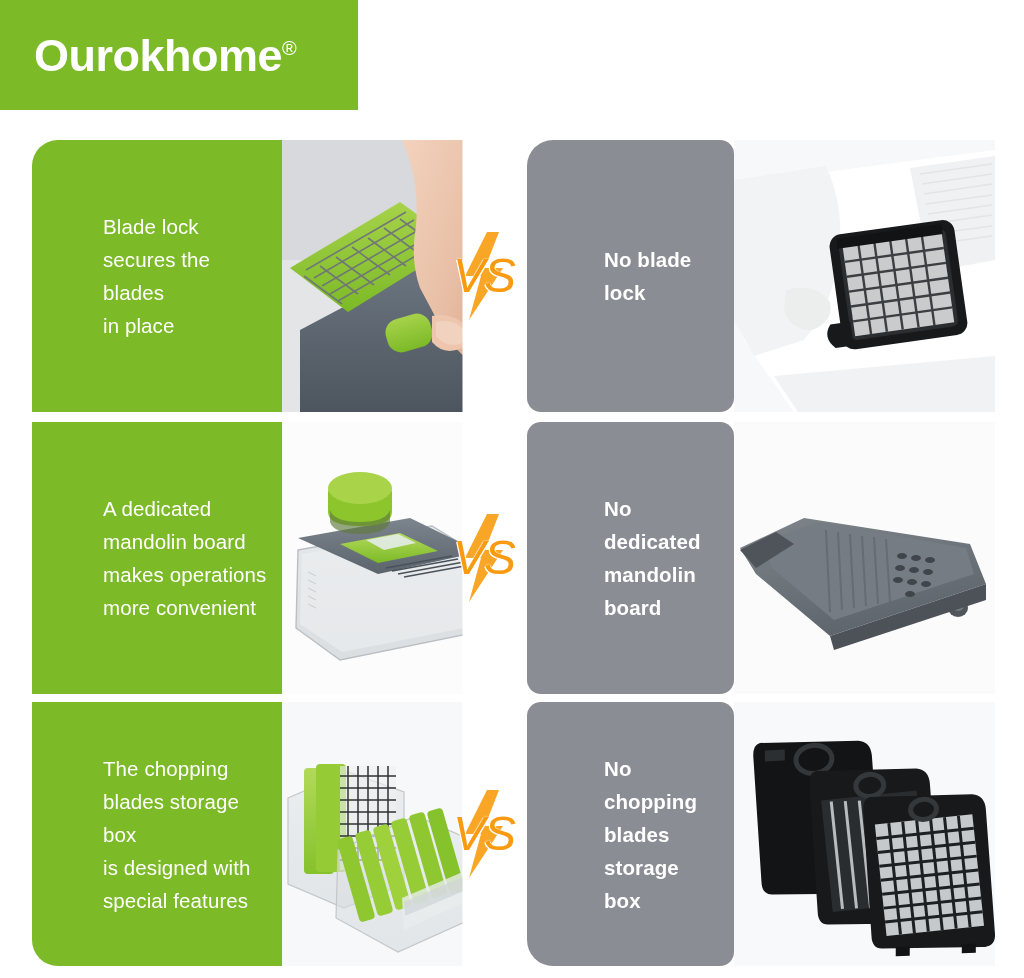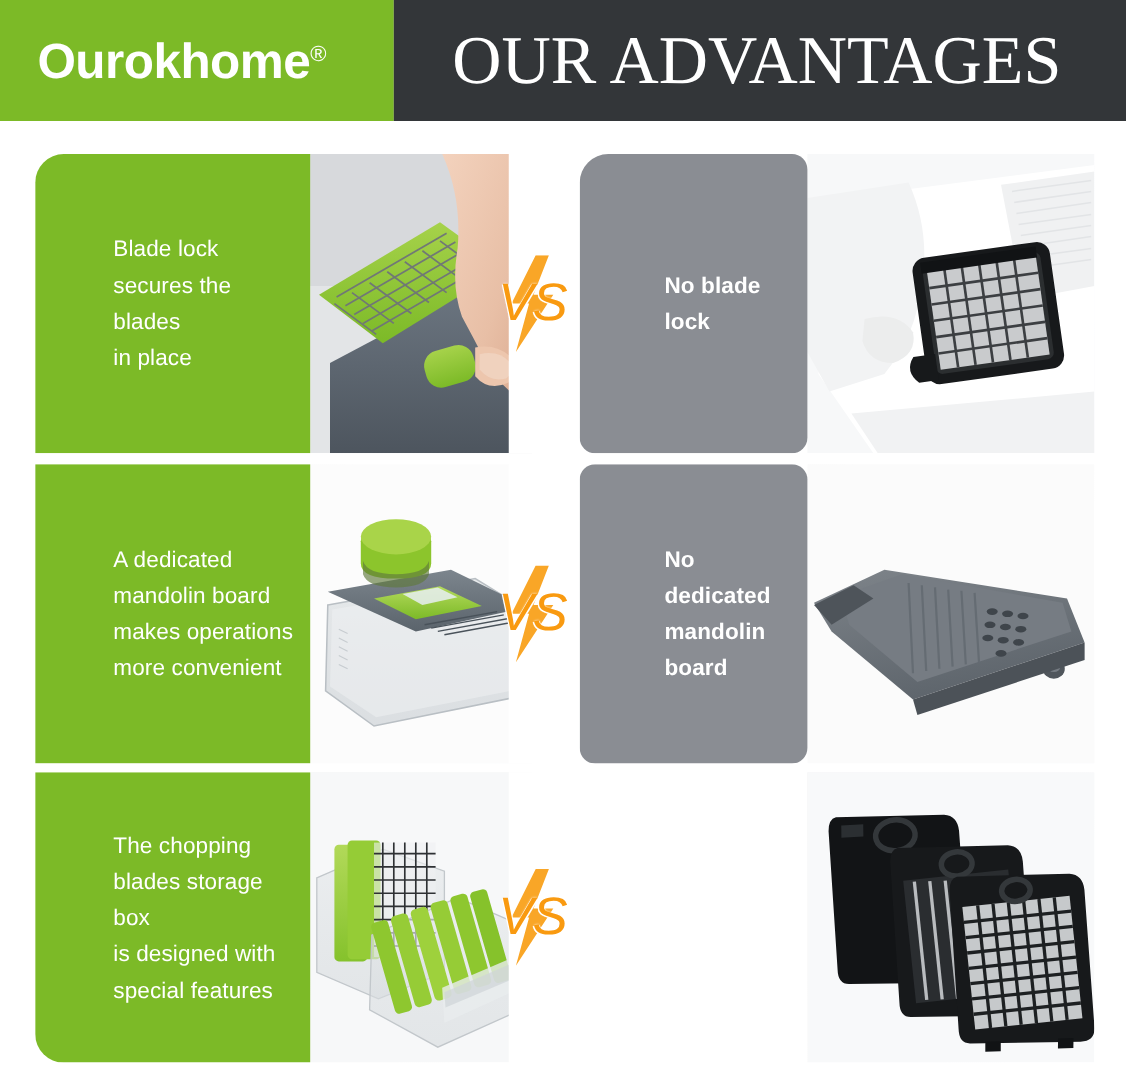--- a/index.html
+++ b/index.html
@@ -193,23 +193,20 @@
   }
 </style>
 </head>
 <body>
 
 <div class="header">
   <div class="brand-block">
     <div class="brand-text">
       <span>Ourokhome</span><span class="brand-reg">®</span>
     </div>
-  </div>
-  <div class="title-block">
-    <div class="title-text">OUR ADVANTAGES</div>
   </div>
 </div>
 
 <div class="grid">
 
   <div class="row row-1">
 
     <div class="cell cell-left">
       <div class="cell-inner">
         <div class="photo photo-left photo-bg-grayish">
@@ -555,20 +552,25 @@
                   <path d="M68 28 V140"></path>
                 <path d="M82 28 V140"></path>
                   <path d="M96 28 V140"></path>
               </g>
               <ellipse cx="62" cy="18" rx="13" ry="10" fill="none" stroke="#34383b" stroke-width="5"></ellipse>
               <path d="M20 152 L34 153 L33 162 L19 161 Z" fill="#111315"></path>
               <path d="M86 156 L100 157 L99 166 L85 165 Z" fill="#111315"></path>
             </g>
           </svg>
         </div>
+        <div class="plate plate-gray r-bl">
+          <div class="plate-text">No chopping
+blades storage
+box</div>
+        </div>
       </div>
     </div>
 
     <div class="vs-gutter"></div>
     <div class="vs-badge">
       <div class="vs-wrap">
         <svg class="vs-bolt" viewBox="0 0 58 88" aria-hidden="true">
           <path d="M32 0 L10 44 L26 44 L14 88 L48 36 L30 36 L44 0 Z" fill="#f9a11b" opacity="0.95"></path>
         </svg>
         <div class="vs-label">VS</div>

